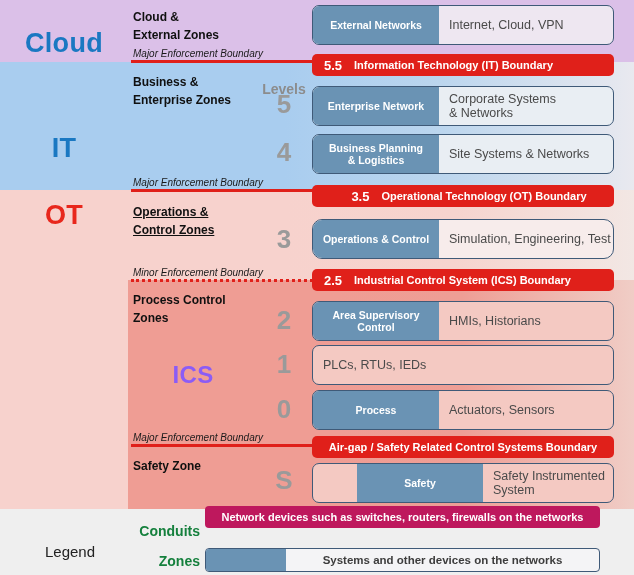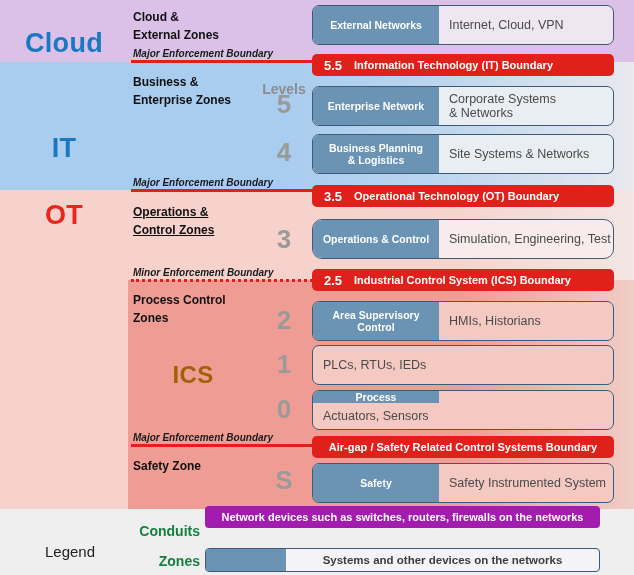--- a/index.html
+++ b/index.html
@@ -23,28 +23,28 @@
 
   
   #ics-block{position:absolute;left:128px;top:280px;width:506px;height:229px;
       background:linear-gradient(to right,#ef9d94 0%,#ef9d94 40%,#ee9e95 66%,#f0cdc6 100%);}
 
   
   .domain-label{position:absolute;font-weight:bold;letter-spacing:.3px;}
   #lbl-cloud{left:0;top:28px;width:128px;text-align:center;font-size:27px;color:#1a78c2;}
   #lbl-it{left:0;top:133px;width:128px;text-align:center;font-size:27px;color:#1a78c2;}
   #lbl-ot{left:0;top:200px;width:128px;text-align:center;font-size:27px;color:#e8271c;}
-  #lbl-ics{left:128px;top:361px;width:130px;text-align:center;font-size:24px;color:#a16207;}
+  #lbl-ics{left:128px;top:361px;width:130px;text-align:center;font-size:24px;color:#8b5cf6;}
 
   
   .zone-title{position:absolute;left:133px;width:150px;font-size:12px;font-weight:bold;
       color:#101010;line-height:18px;}
 
   
-  .enf{position:absolute;font-size:10px;font-style:italic;font-weight:bold;color:#1a1a1a;
+  .enf{position:absolute;font-size:10px;font-style:italic;font-weight:normal;color:#1a1a1a;
       white-space:nowrap;}
   .rule-major{position:absolute;height:0;border-top:3px solid #e0201a;}
   .rule-minor{position:absolute;height:0;border-top:3px dotted #e0201a;}
 
   
   #levels-head{position:absolute;left:255px;top:69px;width:58px;text-align:center;
       font-size:14px;font-weight:bold;color:#8c8c8c;margin-top:12px;}
   .levelnum{position:absolute;left:255px;width:58px;text-align:center;
       font-size:26px;font-weight:bold;color:#9a9a9a;}
 
@@ -70,21 +70,21 @@
       font-size:13px;font-weight:bold;}
   .conduit .c-txt{color:#ffffff;font-size:11px;font-weight:bold;white-space:nowrap;}
   .conduit.full .c-txt{width:302px;text-align:center;}
 
   
   #legend-title{position:absolute;left:10px;top:535px;width:120px;text-align:center;
       font-size:15px;color:#222;margin-top:8px;}
   .legend-key{position:absolute;left:128px;width:72px;text-align:right;
       font-size:14px;font-weight:bold;color:#15803d;}
   #legend-conduit-bar{position:absolute;left:205px;top:506px;width:395px;height:22px;
-      background:#a21caf;border-radius:4px;display:flex;align-items:center;justify-content:center;}
+      background:#be185d;border-radius:4px;display:flex;align-items:center;justify-content:center;}
   #legend-conduit-bar span{color:#fff;font-size:11px;font-weight:bold;white-space:nowrap;}
   #legend-zone-bar{position:absolute;left:205px;top:548px;width:395px;height:24px;
       border:1.5px solid #3f5a78;border-radius:4px;background:#f4f4f6;display:flex;
       box-sizing:border-box;overflow:hidden;}
   #legend-zone-bar .lz-key{width:80px;flex:none;background:#6a93b4;}
   #legend-zone-bar .lz-val{flex:1;display:flex;align-items:center;justify-content:center;
       color:#3d3d3d;font-size:11.5px;font-weight:bold;white-space:nowrap;}
 </style>
 </head>
 <body>
@@ -142,21 +142,21 @@
   <div class="zonebox zb-bg-it" style="top:86px;">
     <div class="zb-key">Enterprise Network</div>
     <div class="zb-val">Corporate Systems<br>&amp; Networks</div>
   </div>
 
   <div class="zonebox zb-bg-it" style="top:134px;">
     <div class="zb-key">Business Planning<br>&amp; Logistics</div>
     <div class="zb-val">Site Systems &amp; Networks</div>
   </div>
 
-  <div class="conduit" style="top:185px;">
+  <div class="conduit" style="top:185px;justify-content:center;">
     <div class="c-num">3.5</div>
     <div class="c-txt">Operational Technology (OT) Boundary</div>
   </div>
 
   <div class="zonebox zb-bg-ot" style="top:219px;">
     <div class="zb-key">Operations &amp; Control</div>
     <div class="zb-val">Simulation, Engineering, Test</div>
   </div>
 
   <div class="conduit" style="top:269px;">
@@ -166,30 +166,30 @@
 
   <div class="zonebox zb-bg-ics" style="top:301px;">
     <div class="zb-key">Area Supervisory<br>Control</div>
     <div class="zb-val">HMIs,  Historians</div>
   </div>
 
   <div class="zonebox zb-bg-ics" style="top:345px;">
     <div class="zb-val">PLCs, RTUs, IEDs</div>
   </div>
 
-  <div class="zonebox zb-bg-ics" style="top:390px;flex-direction:column;">
+  <div class="zonebox zb-bg-ics" style="top:390px;">
     <div class="zb-key">Process</div>
     <div class="zb-val">Actuators, Sensors</div>
   </div>
 
   <div class="conduit full" style="top:436px;">
     <div class="c-txt">Air-gap / Safety Related Control Systems Boundary</div>
   </div>
 
-  <div class="zonebox zb-bg-ics" style="top:463px;">
+  <div class="zonebox zb-bg-ics" style="top:463px;padding-left:44px;">
     <div class="zb-key">Safety</div>
     <div class="zb-val">Safety Instrumented System</div>
   </div>
 
   <div id="legend-title">Legend</div>
   <div class="legend-key" style="top:523px;">Conduits</div>
   <div id="legend-conduit-bar">
     <span>Network devices such as switches, routers, firewalls on the networks</span>
   </div>
   <div class="legend-key" style="top:553px;">Zones</div>

